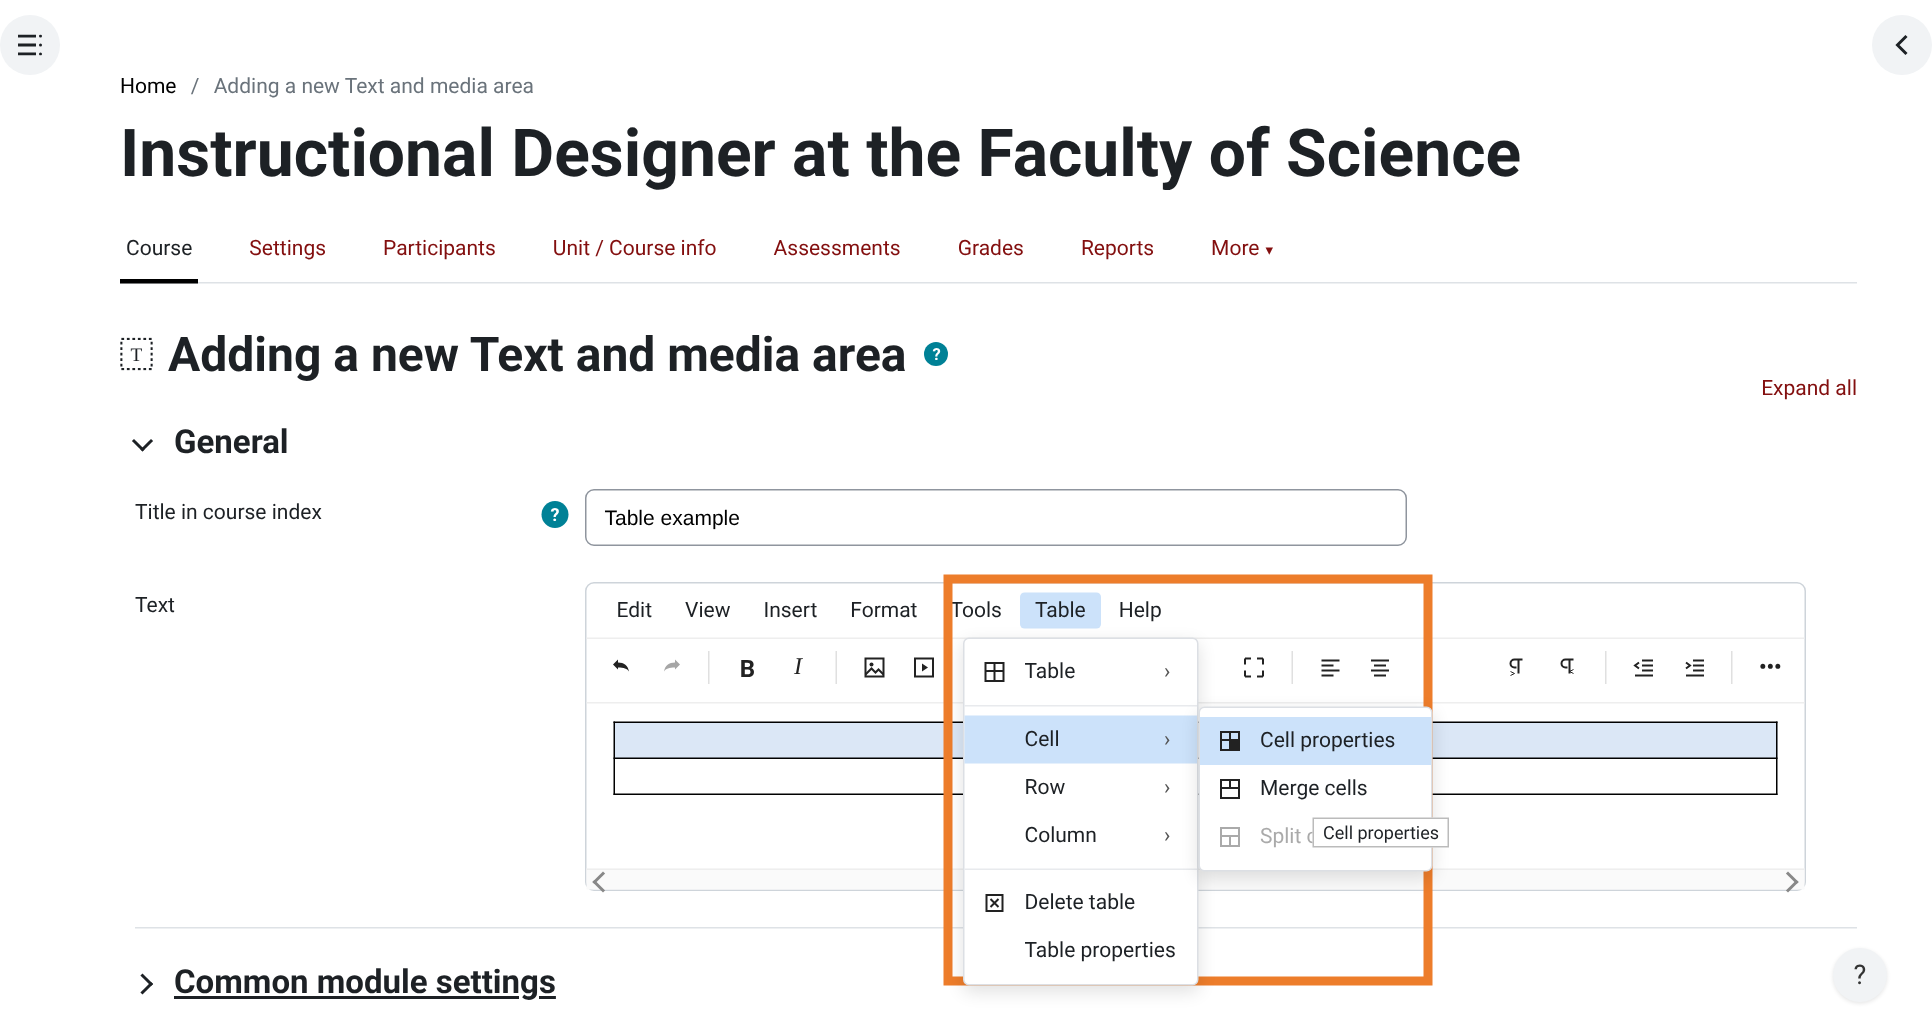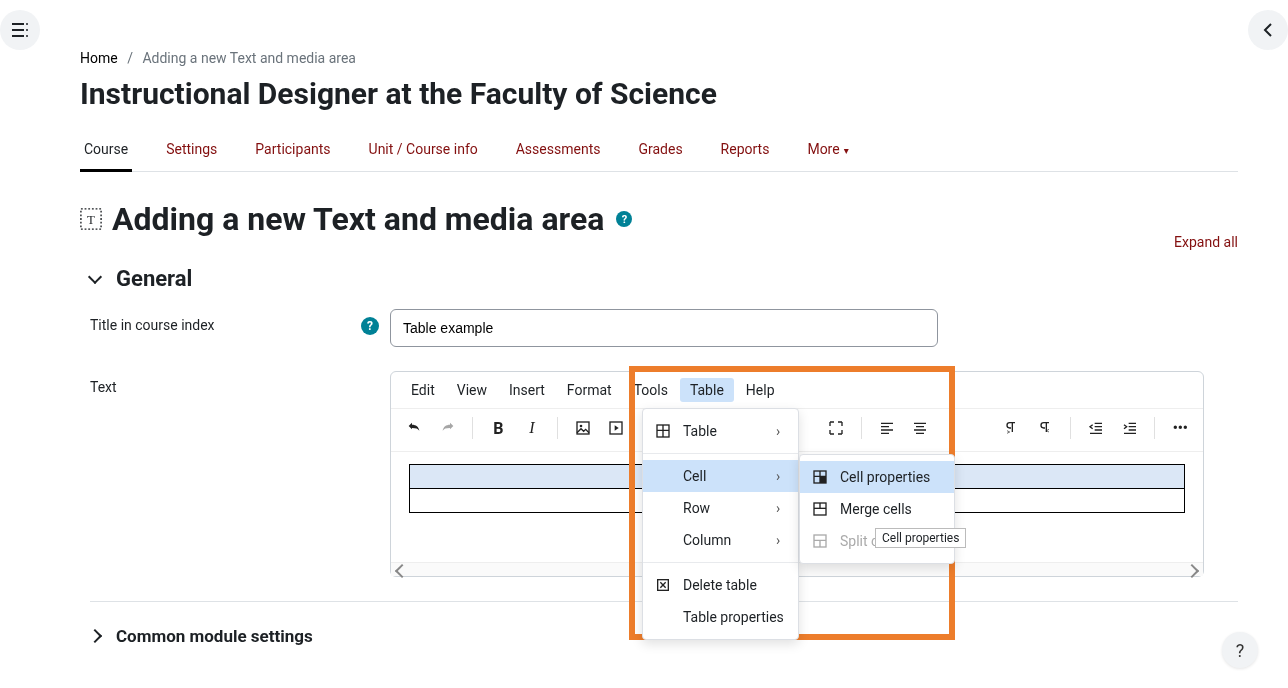--- a/index.html
+++ b/index.html
@@ -43,21 +43,21 @@
     margin: 0 50px 0 80px;
     padding-top: 50px;
   }
   .breadcrumb {
     margin-bottom: 10px;
     color: #6a737b;
   }
   .breadcrumb a { color: #000000; text-decoration: none; }
   .breadcrumb .sep { margin: 0 6px; color: #6a737b; }
   h1.page-title {
-    font-size: 30px;
+    font-size: 44px;
     font-weight: 700;
     color: #1d2125;
     margin: 8px 0 22px 0;
   }
   .tabs {
     display: flex;
     gap: 30px;
     border-bottom: 1px solid #dee2e6;
     margin-bottom: 28px;
   }
@@ -283,21 +283,21 @@
   }
   .common-module {
     border-top: 1px solid #dee2e6;
     padding-top: 24px;
     margin-top: 24px;
     margin-left: 10px;
     display: flex;
     align-items: center;
     gap: 8px;
   }
-  .common-module h3 { font-size: 17px; font-weight:700; }
+  .common-module h3 { font-size: 22px; font-weight:700;text-decoration:underline; }
   .chev-right {
     width: 10px; height: 10px;
     border: solid #1d2125;
     border-width: 0 2px 2px 0;
     display: inline-block;
     transform: rotate(-45deg);
     margin-right: 8px;
   }
   .chev-down {
     width: 10px; height: 10px;

